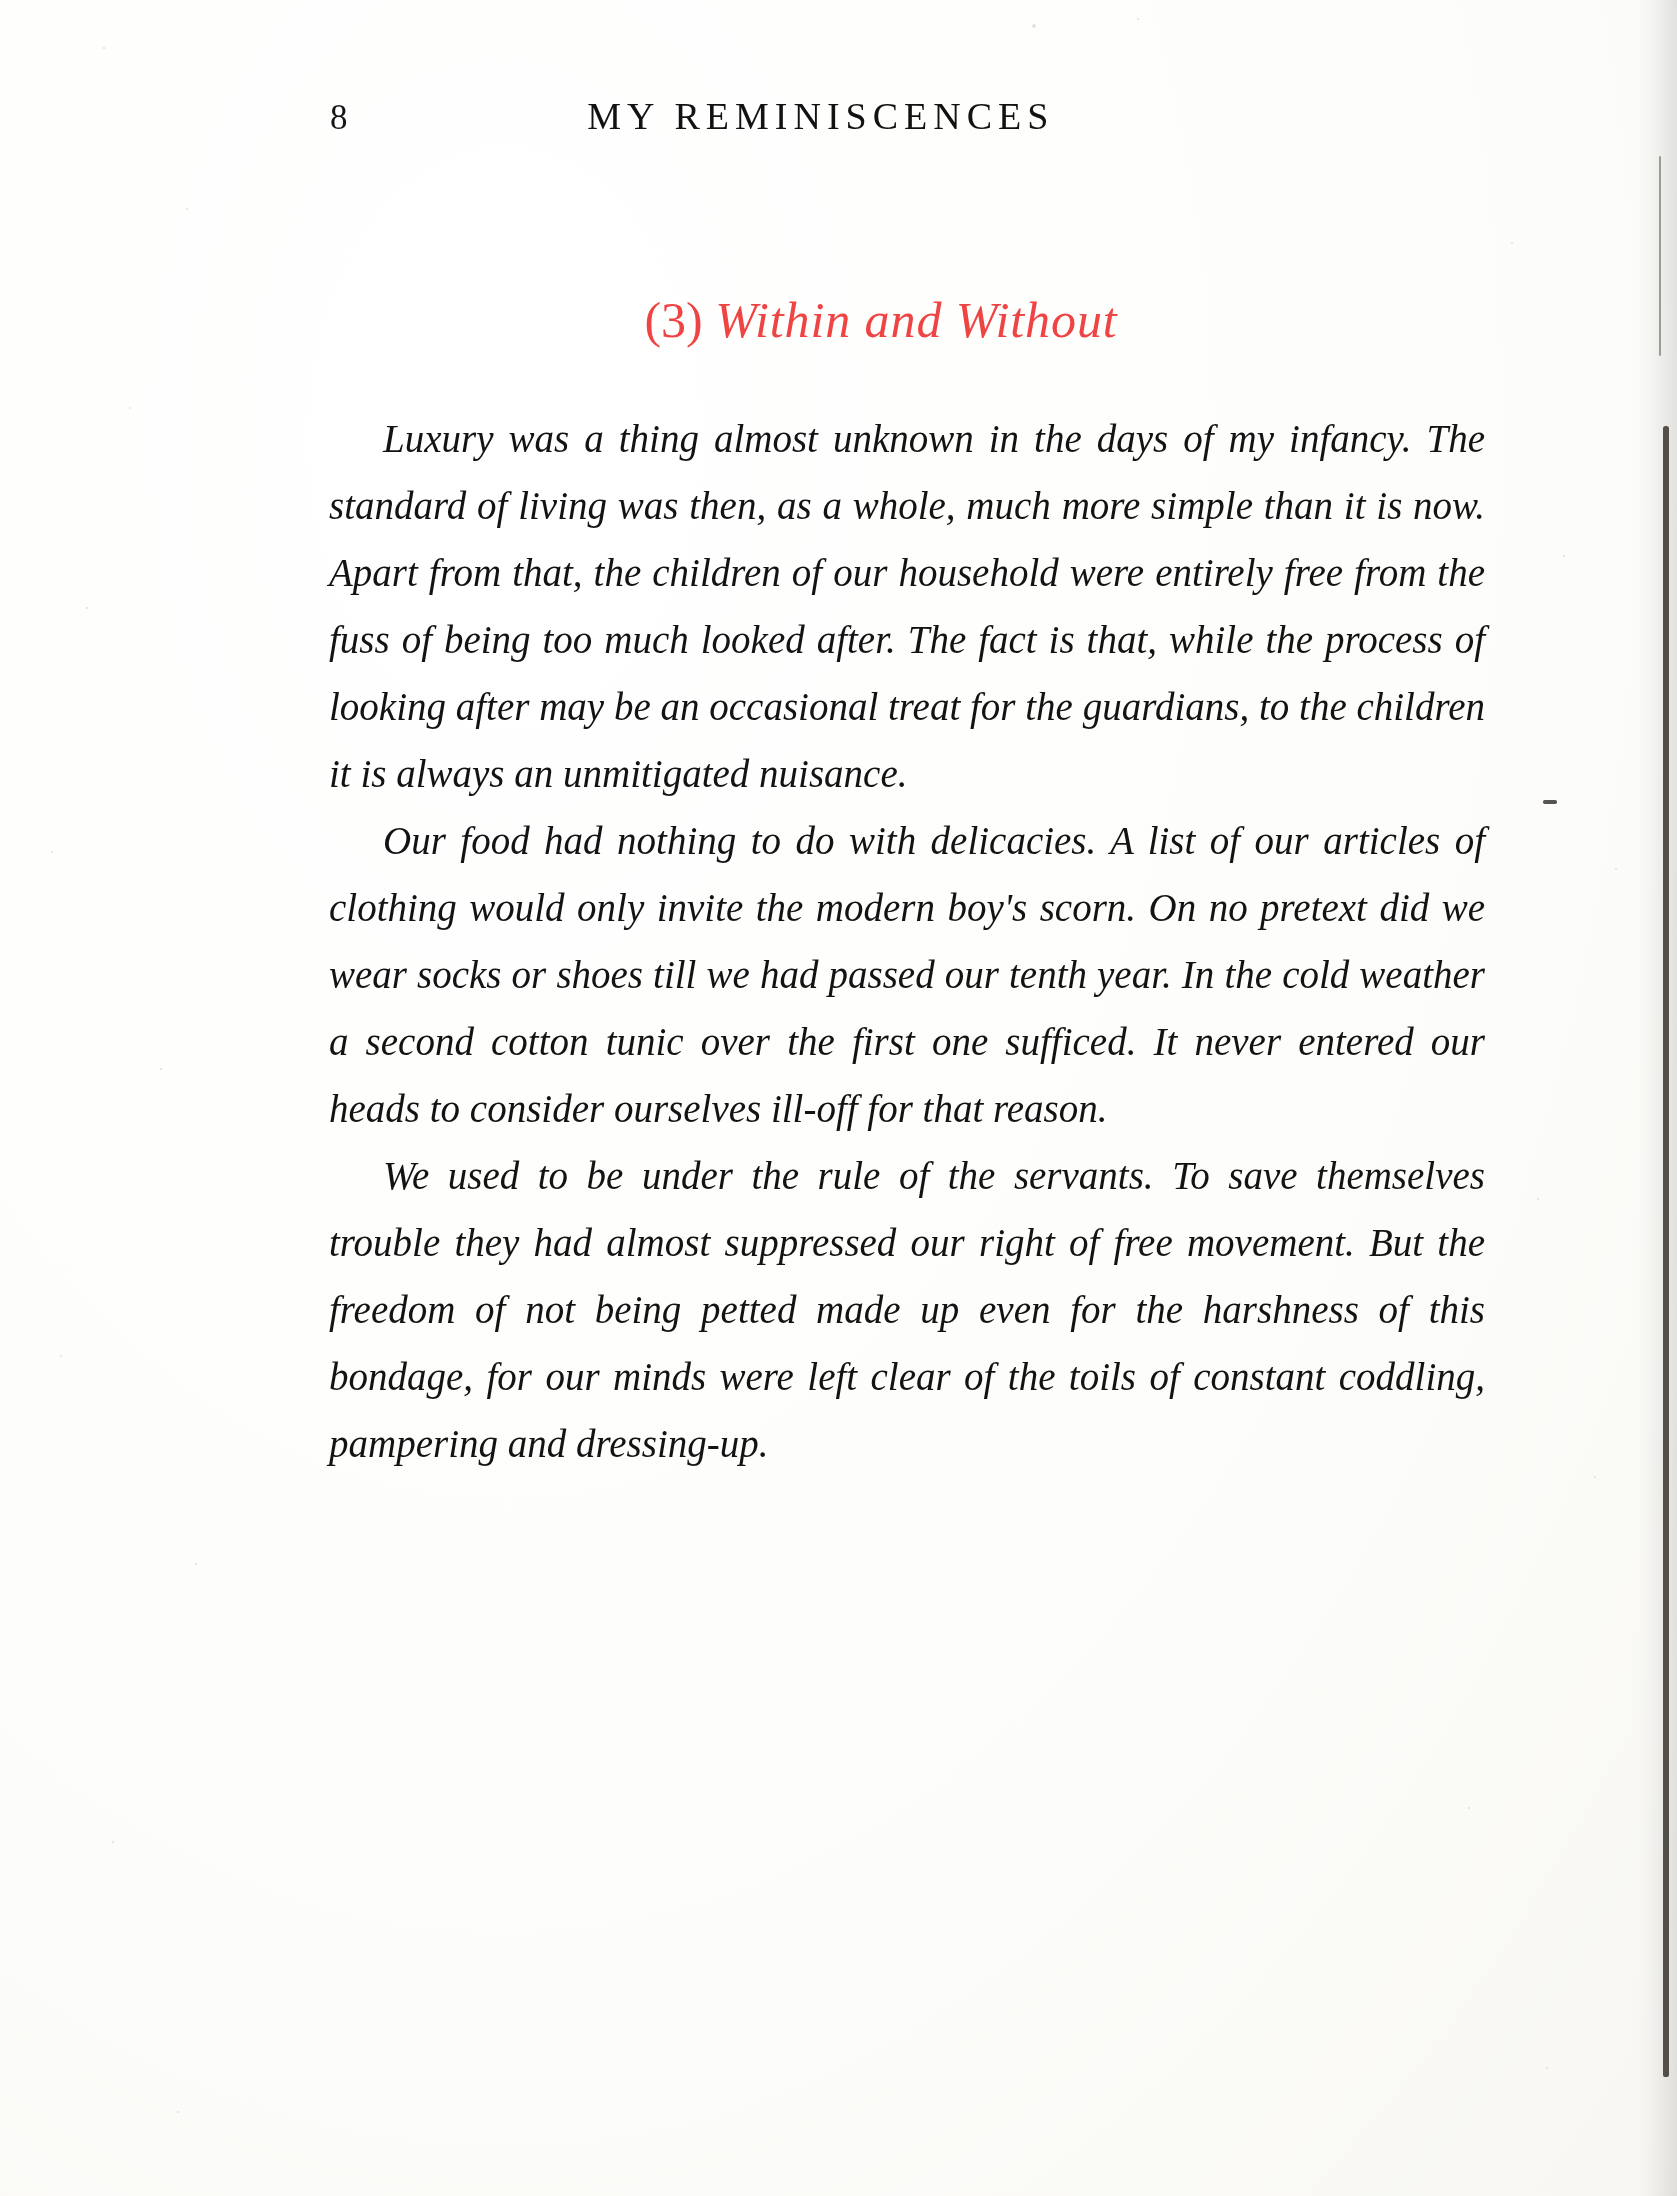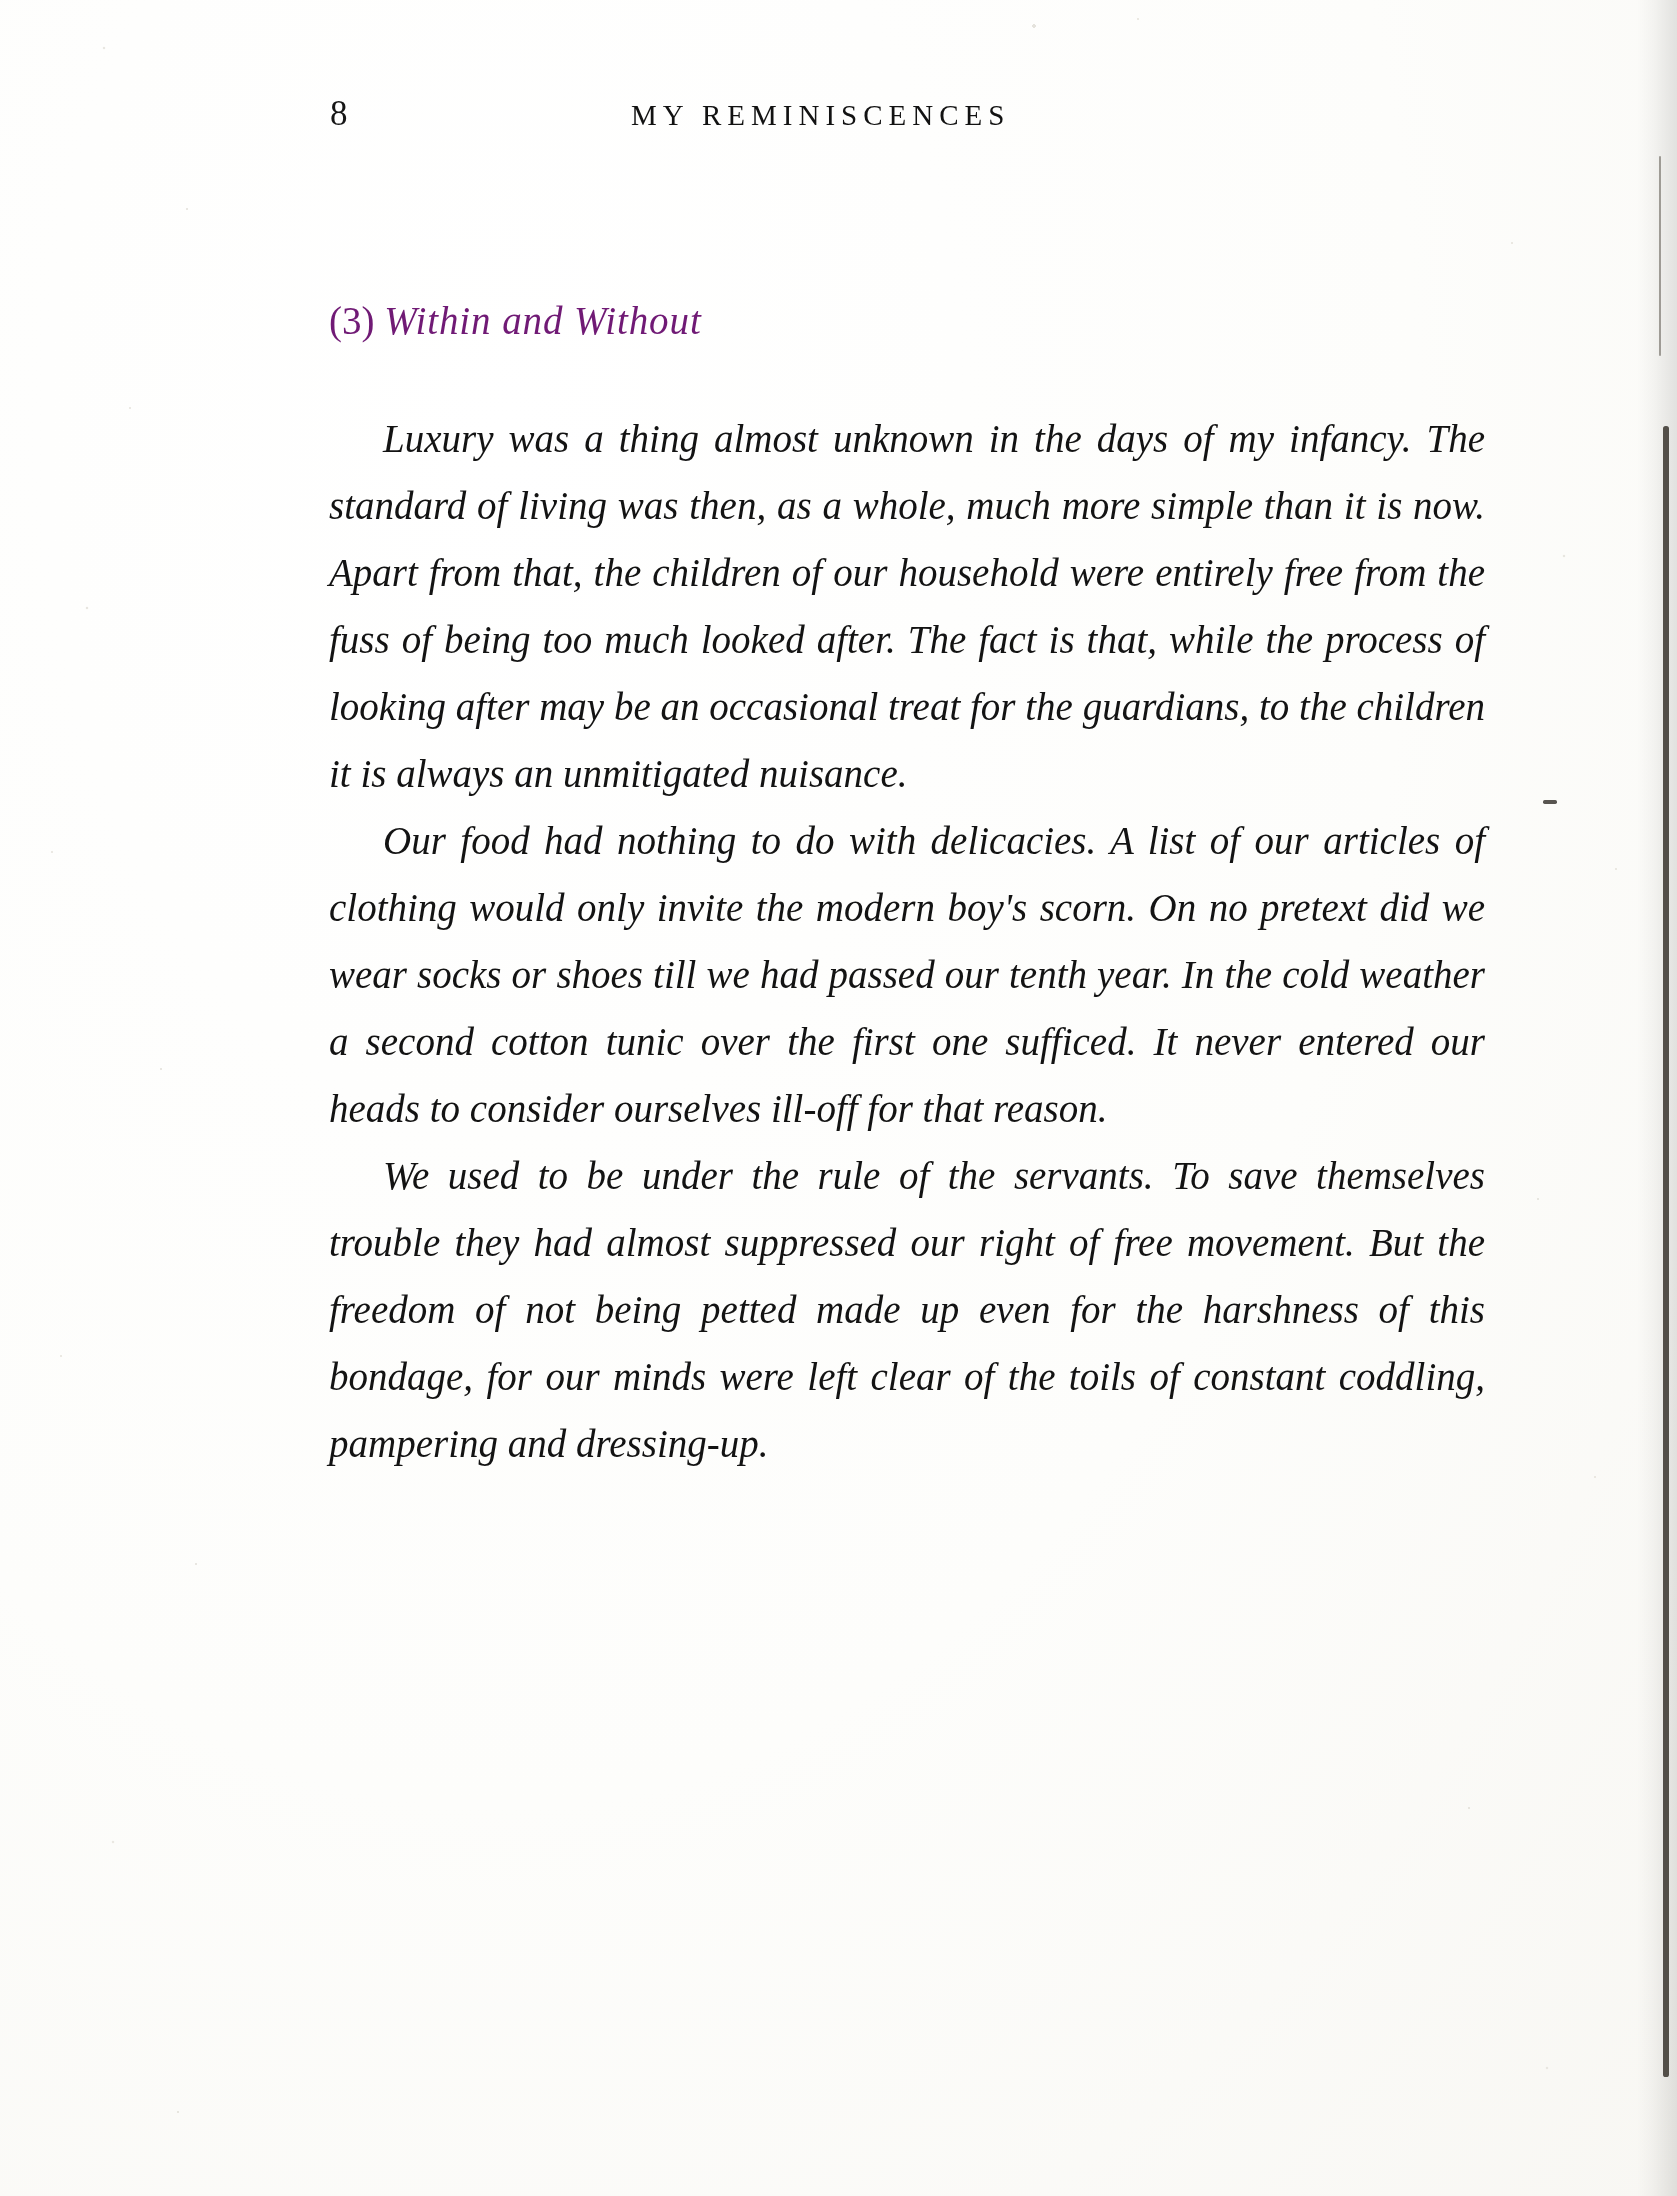--- a/index.html
+++ b/index.html
@@ -103,21 +103,21 @@
     align-items: baseline;
   }
   .folio {
     font-size: 35px;
     letter-spacing: 0;
     color: #151515;
   }
   .head-title {
     flex: 1;
     text-align: center;
-    font-size: 29px;
+    font-size: 38px;
     letter-spacing: 6px;
     color: #121212;
     padding-right: 35px;
     white-space: nowrap;
   }
 
   .textblock {
     position: absolute;
     left: 329px;
     top: 207px;
@@ -136,25 +136,26 @@
   }
   p.para.indent {
     text-indent: 54px;
     font-style: italic;
   }
 
   .spacer-sm { height: 83px; }
   .spacer-xs { height: 54px; }
 
   .section-heading {
-    font-size: 39px;
+    text-align: center;
+    font-size: 50px;
     line-height: 61px;
     margin: 0;
     padding-right: 52px;
-    color: #701a75;
+    color: #ef4444;
   }
   .section-heading .num {
     font-style: normal;
   }
   .section-heading .ttl {
     font-style: italic;
     letter-spacing: 0.9px;
   }
 
   

